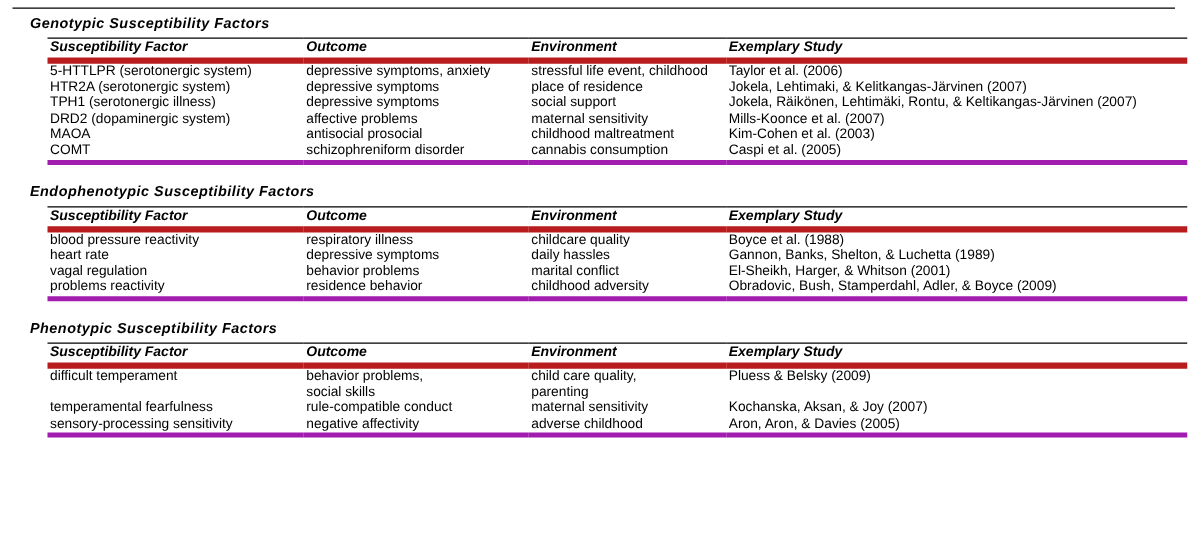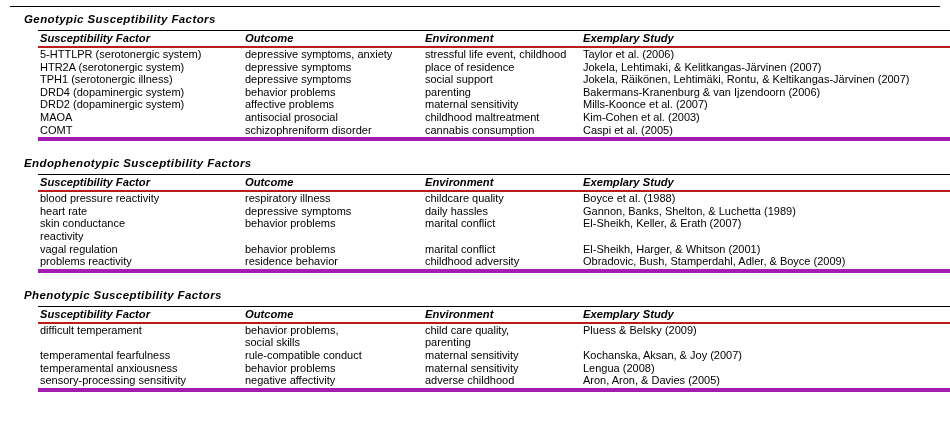--- a/index.html
+++ b/index.html
@@ -41,21 +41,21 @@
     font-size: 11px;
     table-layout: fixed;
   }
   table.tbl th {
     text-align: left;
     font-style: italic;
     font-weight: bold;
     font-size: 11.2px;
     padding: 1px 2px 2px 2px;
     border-top: 1px solid #000;
-    border-bottom: 2px solid #b91c1c;
+    border-bottom: 5px solid #b91c1c;
     white-space: nowrap;
   }
   table.tbl td {
     text-align: left;
     font-weight: normal;
     font-size: 11px;
     padding: 0px 2px;
     vertical-align: top;
     line-height: 12.6px;
   }
@@ -105,26 +105,20 @@
         <td class="multi">place of residence</td>
         <td class="multi">Jokela, Lehtimaki, &amp; Kelitkangas-Järvinen (2007)</td>
       </tr>
       <tr>
         <td class="multi">TPH1 (serotonergic illness)</td>
         <td class="multi">depressive symptoms</td>
         <td class="multi">social support</td>
         <td class="multi">Jokela, Räikönen, Lehtimäki, Rontu, &amp; Keltikangas-Järvinen (2007)</td>
       </tr>
       <tr>
-        <td class="multi">DRD4 (dopaminergic system)</td>
-        <td class="multi">behavior problems</td>
-        <td class="multi">parenting</td>
-        <td class="multi">Bakermans-Kranenburg &amp; van Ijzendoorn (2006)</td>
-      </tr>
-      <tr>
         <td class="multi">DRD2 (dopaminergic system)</td>
         <td class="multi">affective problems</td>
         <td class="multi">maternal sensitivity</td>
         <td class="multi">Mills-Koonce et al. (2007)</td>
       </tr>
       <tr>
         <td class="multi">MAOA</td>
         <td class="multi">antisocial prosocial</td>
         <td class="multi">childhood maltreatment</td>
         <td class="multi">Kim-Cohen et al. (2003)</td>
@@ -163,27 +157,20 @@
         <td class="multi">childcare quality</td>
         <td class="multi">Boyce et al. (1988)</td>
       </tr>
       <tr>
         <td class="multi">heart rate</td>
         <td class="multi">depressive symptoms</td>
         <td class="multi">daily hassles</td>
         <td class="multi">Gannon, Banks, Shelton, &amp; Luchetta (1989)</td>
       </tr>
       <tr>
-        <td class="multi">skin conductance
-reactivity</td>
-        <td class="multi">behavior problems</td>
-        <td class="multi">marital conflict</td>
-        <td class="multi">El-Sheikh, Keller, &amp; Erath (2007)</td>
-      </tr>
-      <tr>
         <td class="multi">vagal regulation</td>
         <td class="multi">behavior problems</td>
         <td class="multi">marital conflict</td>
         <td class="multi">El-Sheikh, Harger, &amp; Whitson (2001)</td>
       </tr>
       <tr class="last">
         <td class="multi">problems reactivity</td>
         <td class="multi">residence behavior</td>
         <td class="multi">childhood adversity</td>
         <td class="multi">Obradovic, Bush, Stamperdahl, Adler, &amp; Boyce (2009)</td>
@@ -217,26 +204,20 @@
         <td class="multi">child care quality,
 parenting</td>
         <td class="multi">Pluess &amp; Belsky (2009)</td>
       </tr>
       <tr>
         <td class="multi">temperamental  fearfulness</td>
         <td class="multi">rule-compatible  conduct</td>
         <td class="multi">maternal sensitivity</td>
         <td class="multi">Kochanska,  Aksan, &amp; Joy (2007)</td>
       </tr>
-      <tr>
-        <td class="multi">temperamental  anxiousness</td>
-        <td class="multi">behavior problems</td>
-        <td class="multi">maternal sensitivity</td>
-        <td class="multi">Lengua (2008)</td>
-      </tr>
       <tr class="last">
         <td class="multi">sensory-processing sensitivity</td>
         <td class="multi">negative affectivity</td>
         <td class="multi">adverse childhood</td>
         <td class="multi">Aron, Aron, &amp; Davies (2005)</td>
       </tr>
     </tbody>
   </table>
 </div>
 

